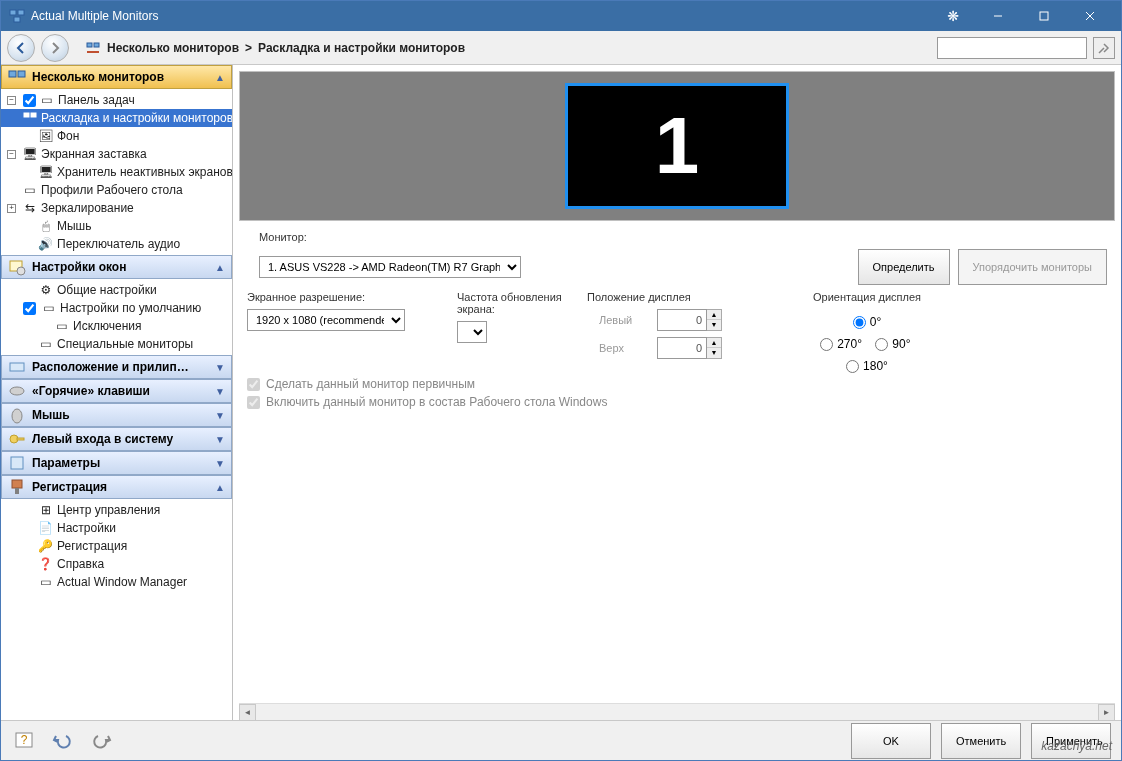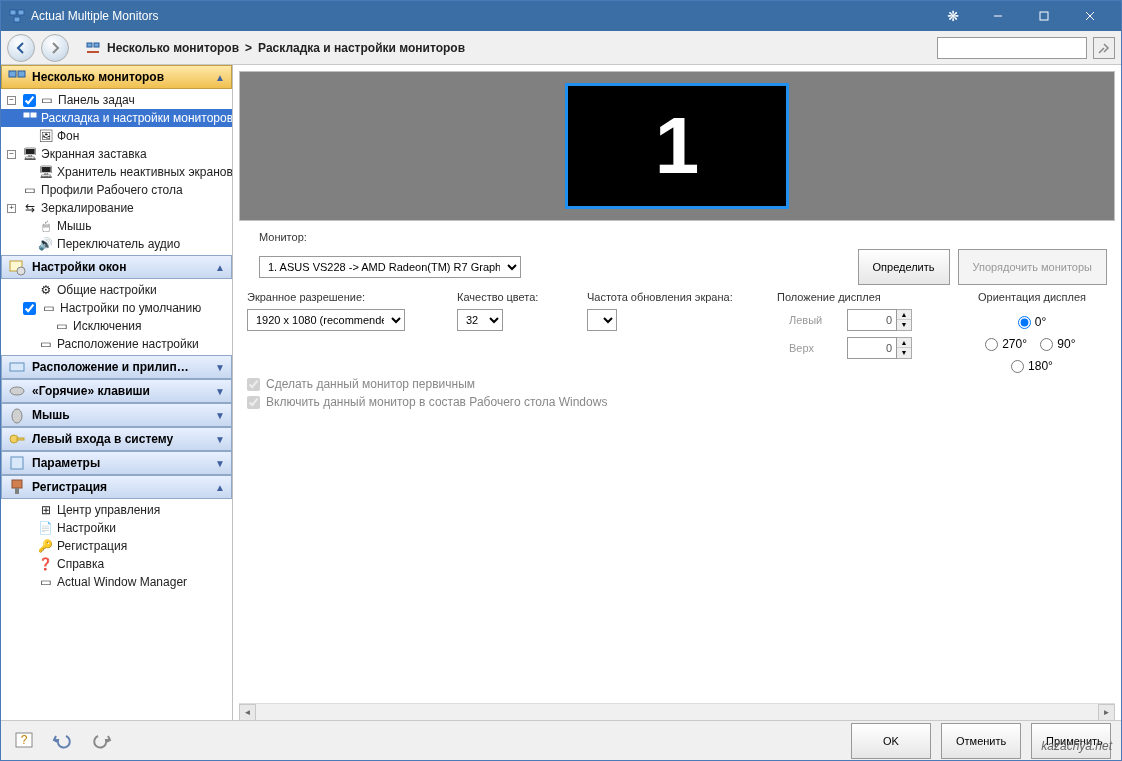--- a/index.html
+++ b/index.html
@@ -218,21 +218,21 @@
           <input type="checkbox" checked="" style="">
           <span class="ticon">▭</span>
           <span>Настройки по умолчанию</span>
         </div>
       <div class="tree-item l3">
           <span class="ticon">▭</span>
           <span>Исключения</span>
         </div>
       <div class="tree-item l2">
           <span class="ticon">▭</span>
-          <span>Расположение настройки</span>
+          <span>Специальные мониторы</span>
         </div>
     </div>
 
     <div class="acc-header">
         <span class="hicon"><svg viewBox="0 0 18 18">
             <rect x="2" y="5" width="14" height="8" fill="#d8e8f8" stroke="#6090c0"></rect>
           </svg></span>
         <span>Расположение и прилип…</span>
         <span class="acc-chevron">▼</span>
       </div>
@@ -314,24 +314,20 @@
         </select>
         <div style="flex:1"></div>
         <button class="btn-std">Определить</button>
         <button class="btn-std btn-disabled" disabled="">Упорядочить мониторы</button>
       </div>
 
       <div class="grid-cols">
         <div class="col">
           <span class="label">Экранное разрешение:</span>
           <select style="width:158px;"><option>1920 x 1080 (recommended)</option></select>
-        </div>
-        <div class="col">
-          <span class="label">Качество цвета:</span>
-          <select style="width:46px;"><option>32</option></select>
         </div>
         <div class="col">
           <span class="label">Частота обновления экрана:</span>
           <select style="width:30px;"><option>60</option></select>
         </div>
         <div class="col">
           <span class="label">Положение дисплея</span>
           <div class="row" style="margin:0;">
               <span class="label disabled-text" style="width:50px;">Левый</span>
               <div class="spin">

